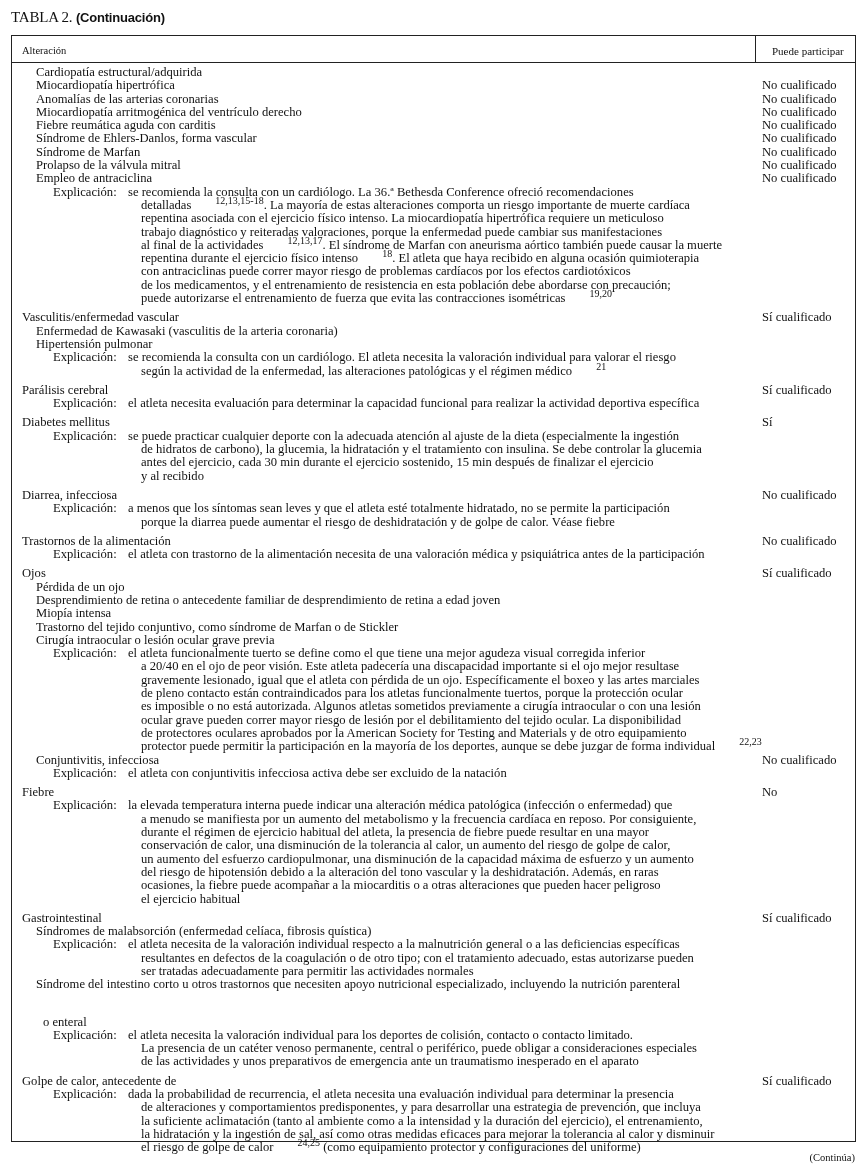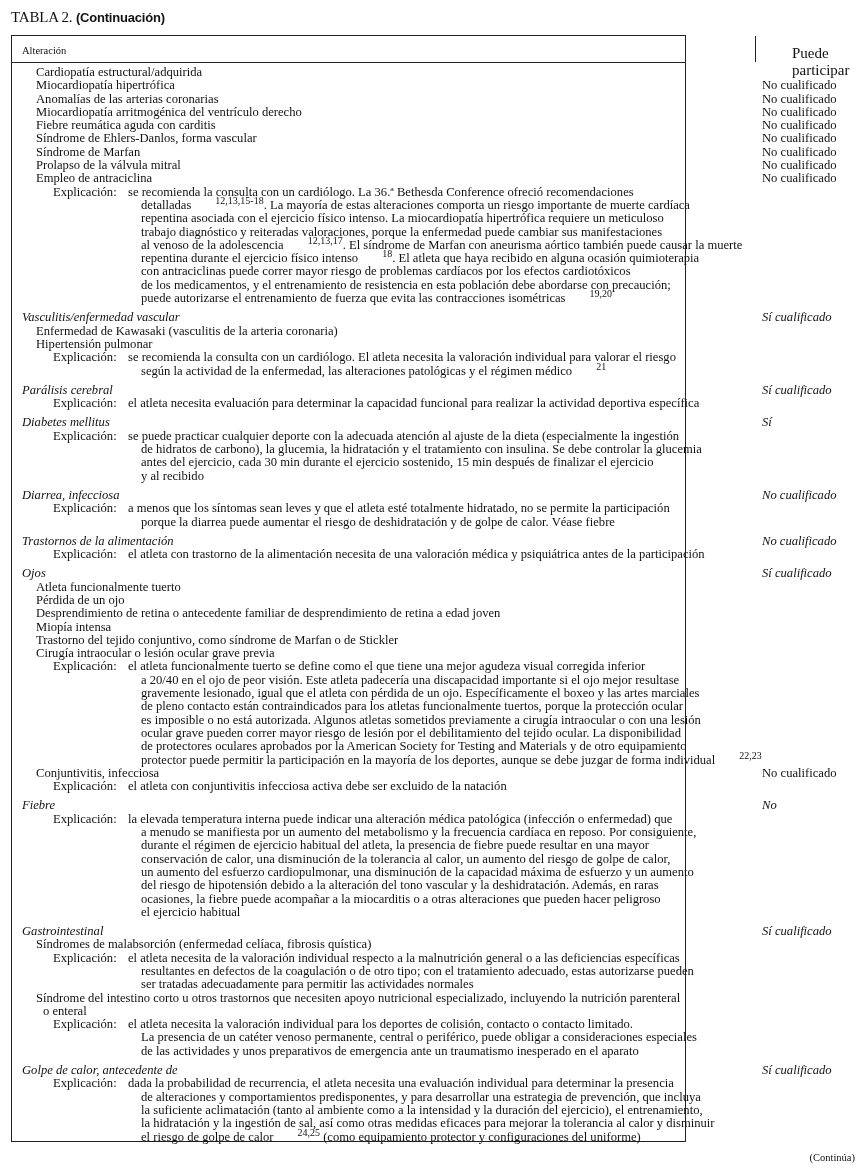--- a/index.html
+++ b/index.html
@@ -1,31 +1,31 @@
 <!DOCTYPE html>
 <html><head>
 <meta charset="utf-8">
 <style>
   html, body { margin: 0; padding: 0; background: #ffffff; }
   body { width: 867px; height: 1175px; position: relative; overflow: hidden;
          font-family: "Liberation Serif", "DejaVu Serif", serif; color: #111; }
   .title { position: absolute; left: 11px; top: 9px; font-size: 15px; letter-spacing: -0.2px; }
   .title .cont { font-family: "Liberation Sans", "DejaVu Sans", sans-serif; font-weight: bold; font-size: 13px; }
-  .table { position: absolute; left: 11px; top: 35px; width: 675px; height: 1107px;
+  .table { position: absolute; left: 11px; top: 35px; width: 845px; height: 1107px;
            border: 1px solid #222; box-sizing: border-box; }
   .thead { position: absolute; left: 0; top: 0; width: 100%; height: 26px; border-bottom: 1px solid #222; }
   .th-alt { position: absolute; left: 10px; top: 9px; font-size: 10.5px; }
   .th-div { position: absolute; left: 743px; top: 0; width: 1px; height: 26px; background: #222; }
-  .th-part { position: absolute; left: 780px; top: 9px; font-size: 15px; }
+  .th-part { position: absolute; left: 760px; top: 9px; font-size: 11px; }
   .body { position: absolute; left: 0; top: 30px; width: 100%; }
   .row { position: relative; font-size: 12.6px; line-height: 13.3px; }
   .line { position: relative; white-space: nowrap; height: 13.3px; }
-  .l0 { padding-left: 10px; font-style: italic; }
+  .l0 { padding-left: 10px; }
   .l1 { padding-left: 24px; }
-  .l1b { padding-left: 31px; }
+  .l1b { padding-left: 31px; margin-top: 24px; }
   .exp { padding-left: 41px; }
   .exp .lab { display: inline-block; width: 75px; }
   .cont-line { padding-left: 129px; }
   .status { position: absolute; left: 750px; top: 0; white-space: nowrap; }
   .gap { height: 6px; }
   sup { font-size: 10px; line-height: 0; vertical-align: 5px; margin-left: 24px; }
   .footer { position: absolute; right: 12px; top: 1152px; font-size: 10.5px; }
 </style>
 </head>
 <body>
@@ -51,21 +51,21 @@
       <div class="line l1"><span>Miocardiopatía arritmogénica del ventrículo derecho</span><span class="status">No cualificado</span></div>
       <div class="line l1"><span>Fiebre reumática aguda con carditis</span><span class="status">No cualificado</span></div>
       <div class="line l1"><span>Síndrome de Ehlers-Danlos, forma vascular</span><span class="status">No cualificado</span></div>
       <div class="line l1"><span>Síndrome de Marfan</span><span class="status">No cualificado</span></div>
       <div class="line l1"><span>Prolapso de la válvula mitral</span><span class="status">No cualificado</span></div>
       <div class="line l1"><span>Empleo de antraciclina</span><span class="status">No cualificado</span></div>
       <div class="line exp"><span class="lab">Explicación:</span><span>se recomienda la consulta con un cardiólogo. La 36.ª Bethesda Conference ofreció recomendaciones</span></div>
       <div class="line cont-line"><span>detalladas</span><sup>12,13,15-18</sup><span>. La mayoría de estas alteraciones comporta un riesgo importante de muerte cardíaca</span></div>
       <div class="line cont-line">repentina asociada con el ejercicio físico intenso. La miocardiopatía hipertrófica requiere un meticuloso</div>
       <div class="line cont-line">trabajo diagnóstico y reiteradas valoraciones, porque la enfermedad puede cambiar sus manifestaciones</div>
-      <div class="line cont-line"><span>al venoso de la adolescencia</span><sup>12,13,17</sup><span>. El síndrome de Marfan con aneurisma aórtico también puede causar la muerte</span></div>
+      <div class="line cont-line"><span>al final de la actividades</span><sup>12,13,17</sup><span>. El síndrome de Marfan con aneurisma aórtico también puede causar la muerte</span></div>
       <div class="line cont-line"><span>repentina durante el ejercicio físico intenso</span><sup>18</sup><span>. El atleta que haya recibido en alguna ocasión quimioterapia</span></div>
       <div class="line cont-line">con antraciclinas puede correr mayor riesgo de problemas cardíacos por los efectos cardiotóxicos</div>
       <div class="line cont-line">de los medicamentos, y el entrenamiento de resistencia en esta población debe abordarse con precaución;</div>
       <div class="line cont-line"><span>puede autorizarse el entrenamiento de fuerza que evita las contracciones isométricas</span><sup>19,20</sup></div>
     </div>
     <div class="gap"></div>
 
     <div class="row">
       <div class="line l0"><span>Vasculitis/enfermedad vascular</span><span class="status">Sí cualificado</span></div>
       <div class="line l1">Enfermedad de Kawasaki (vasculitis de la arteria coronaria)</div>
@@ -98,21 +98,20 @@
     <div class="gap"></div>
 
     <div class="row">
       <div class="line l0"><span>Trastornos de la alimentación</span><span class="status">No cualificado</span></div>
       <div class="line exp"><span class="lab">Explicación:</span><span>el atleta con trastorno de la alimentación necesita de una valoración médica y psiquiátrica antes de la participación</span></div>
     </div>
     <div class="gap"></div>
 
     <div class="row">
       <div class="line l0"><span>Ojos</span><span class="status">Sí cualificado</span></div>
-      <div class="line l1">Atleta funcionalmente tuerto</div>
       <div class="line l1">Pérdida de un ojo</div>
       <div class="line l1">Desprendimiento de retina o antecedente familiar de desprendimiento de retina a edad joven</div>
       <div class="line l1">Miopía intensa</div>
       <div class="line l1">Trastorno del tejido conjuntivo, como síndrome de Marfan o de Stickler</div>
       <div class="line l1">Cirugía intraocular o lesión ocular grave previa</div>
       <div class="line exp"><span class="lab">Explicación:</span><span>el atleta funcionalmente tuerto se define como el que tiene una mejor agudeza visual corregida inferior</span></div>
       <div class="line cont-line">a 20/40 en el ojo de peor visión. Este atleta padecería una discapacidad importante si el ojo mejor resultase</div>
       <div class="line cont-line">gravemente lesionado, igual que el atleta con pérdida de un ojo. Específicamente el boxeo y las artes marciales</div>
       <div class="line cont-line">de pleno contacto están contraindicados para los atletas funcionalmente tuertos, porque la protección ocular</div>
       <div class="line cont-line">es imposible o no está autorizada. Algunos atletas sometidos previamente a cirugía intraocular o con una lesión</div>

